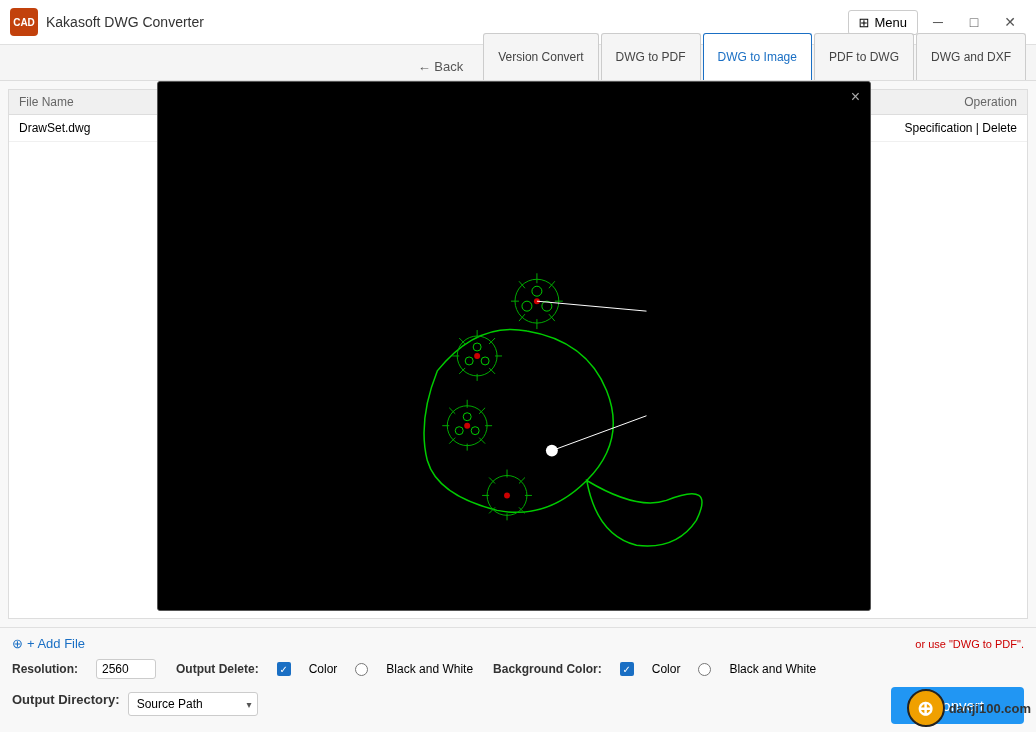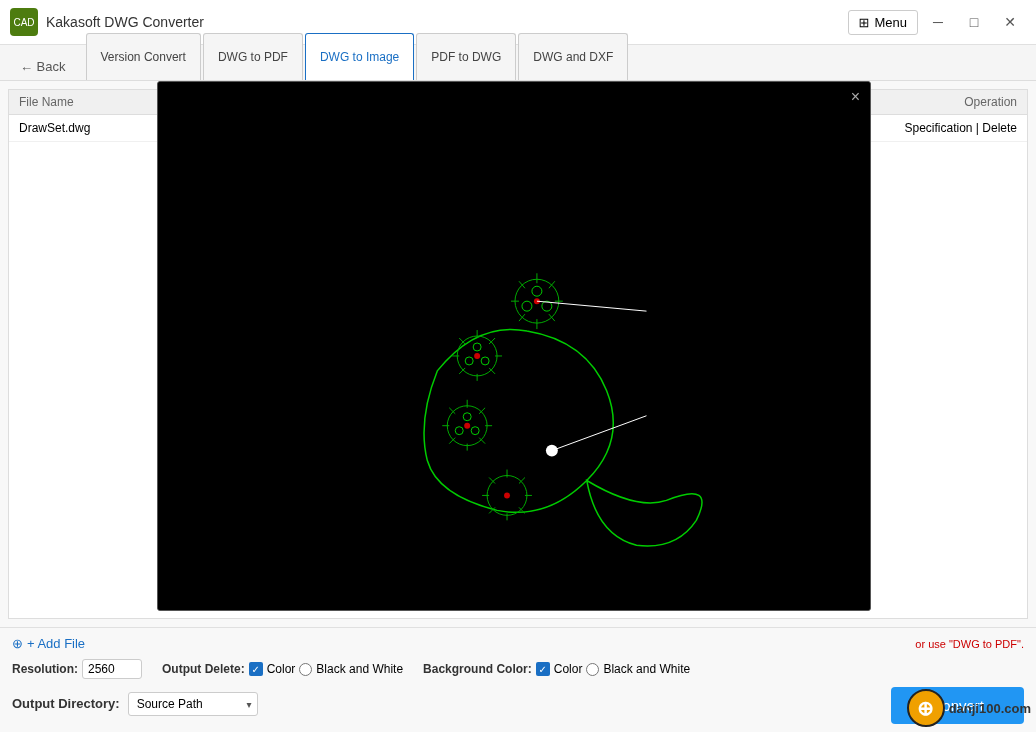--- a/index.html
+++ b/index.html
@@ -24,28 +24,28 @@
       justify-content: space-between;
     }
     .title-bar-left {
       display: flex;
       align-items: center;
       gap: 8px;
     }
     .app-icon {
       width: 28px;
       height: 28px;
-      background: #4d7c0f;
+      background: #c2410c;
       border-radius: 4px;
       display: flex;
       align-items: center;
       justify-content: center;
       color: white;
       font-size: 10px;
-      font-weight: normal;
+      font-weight: bold;
     }
     .title-bar-title {
       font-size: 14px;
       color: #333;
     }
     .title-bar-controls {
       display: flex;
       align-items: center;
       gap: 4px;
     }
@@ -75,20 +75,21 @@
 
     
     .nav-bar {
       height: 36px;
       background: #f5f5f5;
       border-bottom: 1px solid #ddd;
       display: flex;
       align-items: flex-end;
       padding: 0 10px;
       gap: 2px;
+      justify-content: flex-end;
     }
     .back-btn {
       display: flex;
       align-items: center;
       gap: 4px;
       padding: 6px 10px;
       font-size: 13px;
       color: #555;
       cursor: pointer;
       border: none;
@@ -178,21 +179,21 @@
     .settings-row {
       display: flex;
       align-items: center;
       gap: 20px;
       margin-bottom: 8px;
       flex-wrap: wrap;
     }
     .setting-item {
       display: flex;
       align-items: center;
-      gap: 4px;
+      gap: 18px;
       font-size: 12px;
     }
     .setting-label {
       font-weight: bold;
       color: #333;
     }
     .resolution-input {
       width: 60px;
       padding: 2px 5px;
       border: 1px solid #ccc;
@@ -205,21 +206,21 @@
       background: #1a6fc4;
       border-radius: 2px;
       display: flex;
       align-items: center;
       justify-content: center;
       color: white;
       font-size: 10px;
     }
     .output-dir-row {
       display: flex;
-      align-items: center;
+      align-items: flex-start;
       gap: 8px;
       margin-bottom: 4px;
     }
     .dir-select {
       border: 1px solid #ccc;
       border-radius: 3px;
       padding: 4px 24px 4px 8px;
       font-size: 12px;
       background: white;
       appearance: none;

